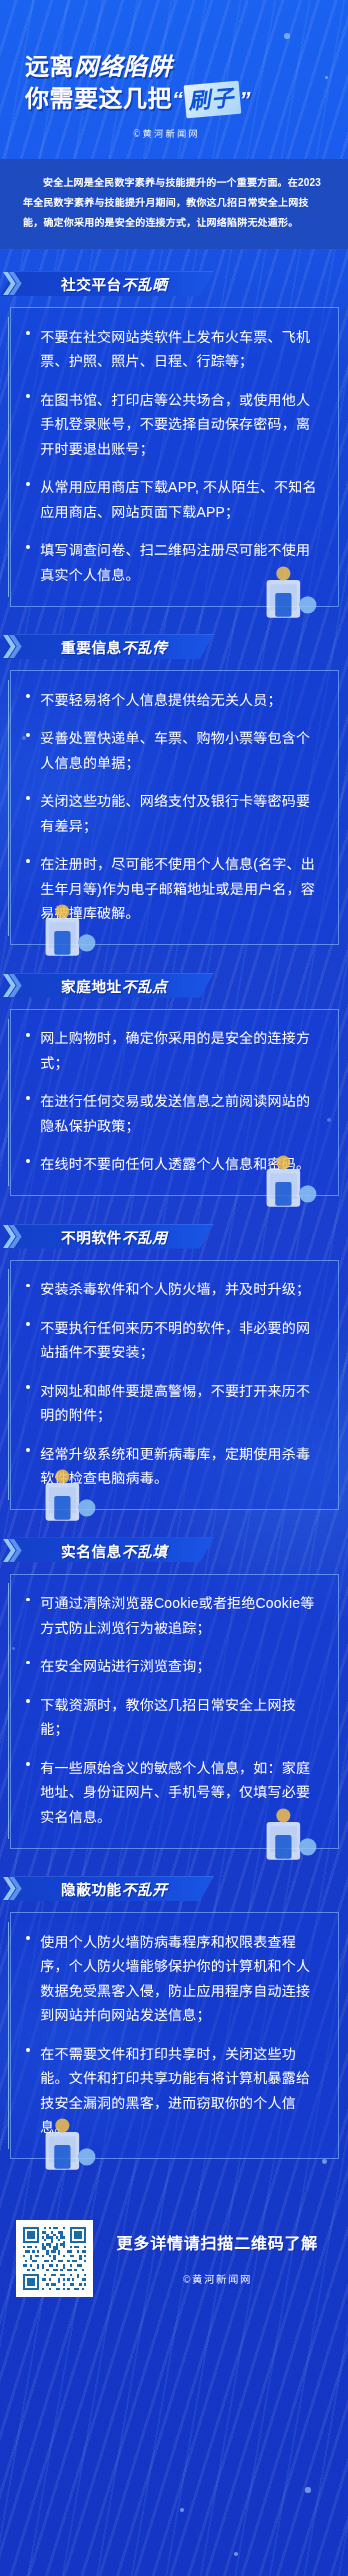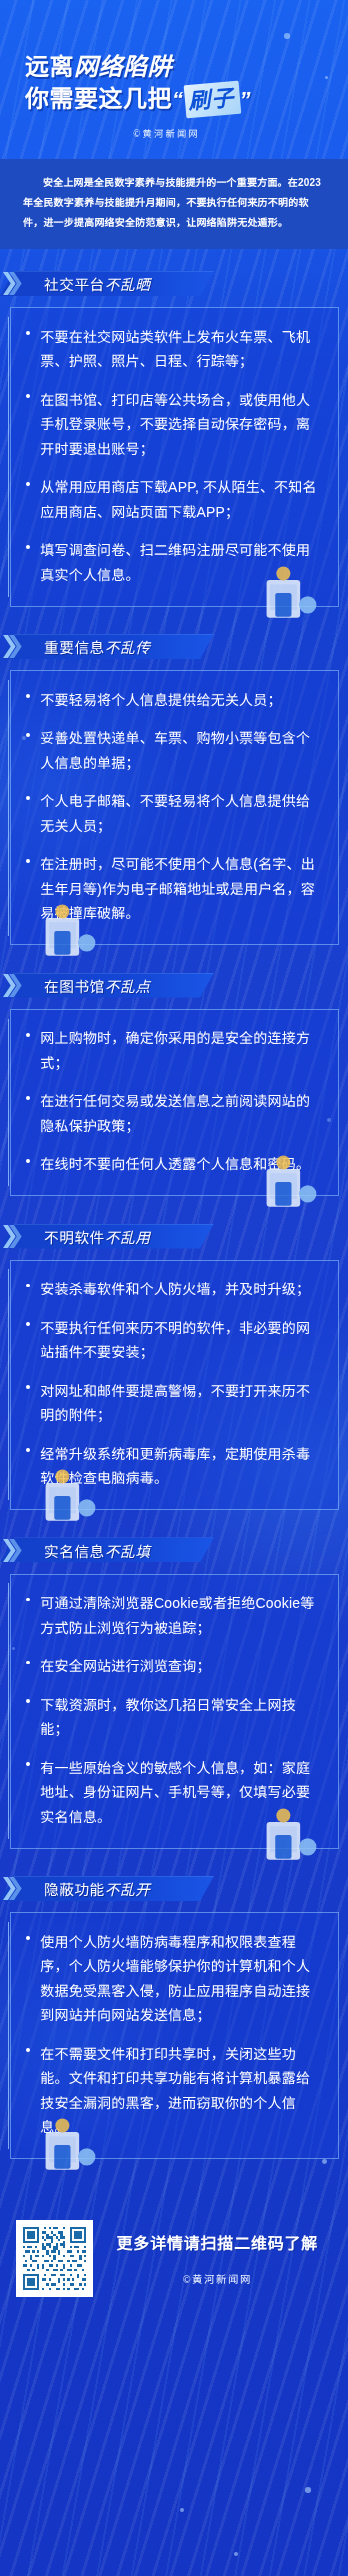--- a/index.html
+++ b/index.html
@@ -118,22 +118,22 @@
     background:linear-gradient(96deg,#1340c8 0%,#1445d4 60%,#1a56e6 100%);
     clip-path:polygon(14px 0, 214px 0, 200px 25px, 0 25px);
     box-shadow:0 0.5px 0 rgba(140,200,255,.35) inset;
   }
   .sec-head .chev {
     position:absolute; left:3.3px; top:4.4px; width:22px; height:23px;
     pointer-events:none;
   }
   .sec-title {
     position:relative; z-index:3;
-    padding-left:44px;
-    font-size:14.7px; font-weight:normal; letter-spacing:0.5px;
+    padding-left:61px;
+    font-size:14.7px; font-weight:bold; letter-spacing:0.5px;
     text-shadow:1.1px 1.1px 0 rgba(8,35,120,.6);
     white-space:nowrap;
   }
   .sec-title .em { font-style:italic; }
 
   .sec-body {
     position:relative;
     margin:7.6px 9.8px 0 9.8px;
     border:0.5px solid rgba(150,205,255,.55);
     background:rgba(20,62,214,.40);
@@ -215,21 +215,21 @@
         <span class="t-plain">远离</span><span class="t-em">网络陷阱</span>
       </div>
       <div class="title-line2">
         <span class="t-plain">你需要这几把</span><span class="quote">“</span><span class="brush-wrap"><span class="bt">刷子</span></span><span class="quote">”</span>
       </div>
     </div>
     <div class="source-top">©黄河新闻网</div>
   </div>
 
   <div class="intro">
-    <p>安全上网是全民数字素养与技能提升的一个重要方面。在2023年全民数字素养与技能提升月期间，不要执行任何来历不明的软件，进一步提高网络安全防范意识，让网络陷阱无处遁形。</p>
+    <p>安全上网是全民数字素养与技能提升的一个重要方面。在2023年全民数字素养与技能提升月期间，教你这几招日常安全上网技能，确定你采用的是安全的连接方式，让网络陷阱无处遁形。</p>
   </div>
 
   <div id="sections-host">
       <div class="section">
         <div class="sec-head">
           <div class="bar"></div>
           <svg class="chev" viewBox="0 0 40 42">
             <path d="M0 0 L9 0 L23 21 L9 42 L0 42 L14 21 Z" fill="rgba(170,220,255,.85)"></path>
             <path d="M11 0 L20 0 L34 21 L20 42 L11 42 L25 21 Z" fill="rgba(140,200,255,.6)"></path>
           </svg>
@@ -259,42 +259,42 @@
           <svg class="chev" viewBox="0 0 40 42">
             <path d="M0 0 L9 0 L23 21 L9 42 L0 42 L14 21 Z" fill="rgba(170,220,255,.85)"></path>
             <path d="M11 0 L20 0 L34 21 L20 42 L11 42 L25 21 Z" fill="rgba(140,200,255,.6)"></path>
           </svg>
           <div class="sec-title"><span>重要信息</span><span class="em">不乱传</span></div>
         </div>
         <div class="sec-body">
           <ul class="bullets">
             <li>不要轻易将个人信息提供给无关人员；</li>
             <li>妥善处置快递单、车票、购物小票等包含个人信息的单据；</li>
-            <li>个人电子邮箱、不要轻易将个人信息提供给无关人员；</li>
+            <li>关闭这些功能、网络支付及银行卡等密码要有差异；</li>
             <li>在注册时，尽可能不使用个人信息(名字、出生年月等)作为电子邮箱地址或是用户名，容易被撞库破解。</li>
           </ul>
           <div class="illus" style="left: 4.4px; bottom: -14px; width: 98px; height: 65px;"><svg viewBox="0 0 180 120" width="98" height="65">
               <g opacity="0.85">
                 <rect x="56" y="46" width="62" height="70" rx="6" fill="#eaf4ff"></rect>
                 <rect x="62" y="54" width="50" height="48" rx="3" fill="#d9e9fb"></rect>
                 <circle cx="87" cy="34" r="13" fill="#f2c14e"></circle>
                 <rect x="72" y="70" width="30" height="44" rx="4" fill="#2f6fd8"></rect>
                 <circle cx="132" cy="92" r="16" fill="#8fc4f5"></circle>
               </g>
             </svg></div>
         </div>
       </div>
       <div class="section">
         <div class="sec-head">
           <div class="bar"></div>
           <svg class="chev" viewBox="0 0 40 42">
             <path d="M0 0 L9 0 L23 21 L9 42 L0 42 L14 21 Z" fill="rgba(170,220,255,.85)"></path>
             <path d="M11 0 L20 0 L34 21 L20 42 L11 42 L25 21 Z" fill="rgba(140,200,255,.6)"></path>
           </svg>
-          <div class="sec-title"><span>在图书馆</span><span class="em">不乱点</span></div>
+          <div class="sec-title"><span>家庭地址</span><span class="em">不乱点</span></div>
         </div>
         <div class="sec-body">
           <ul class="bullets">
             <li>网上购物时，确定你采用的是安全的连接方式；</li>
             <li>在进行任何交易或发送信息之前阅读网站的隐私保护政策；</li>
             <li>在线时不要向任何人透露个人信息和密码。</li>
           </ul>
           <div class="illus" style="right: 4.4px; bottom: -14px; width: 98px; height: 65px;"><svg viewBox="0 0 180 120" width="98" height="65">
               <g opacity="0.85">
                 <rect x="56" y="46" width="62" height="70" rx="6" fill="#eaf4ff"></rect>

